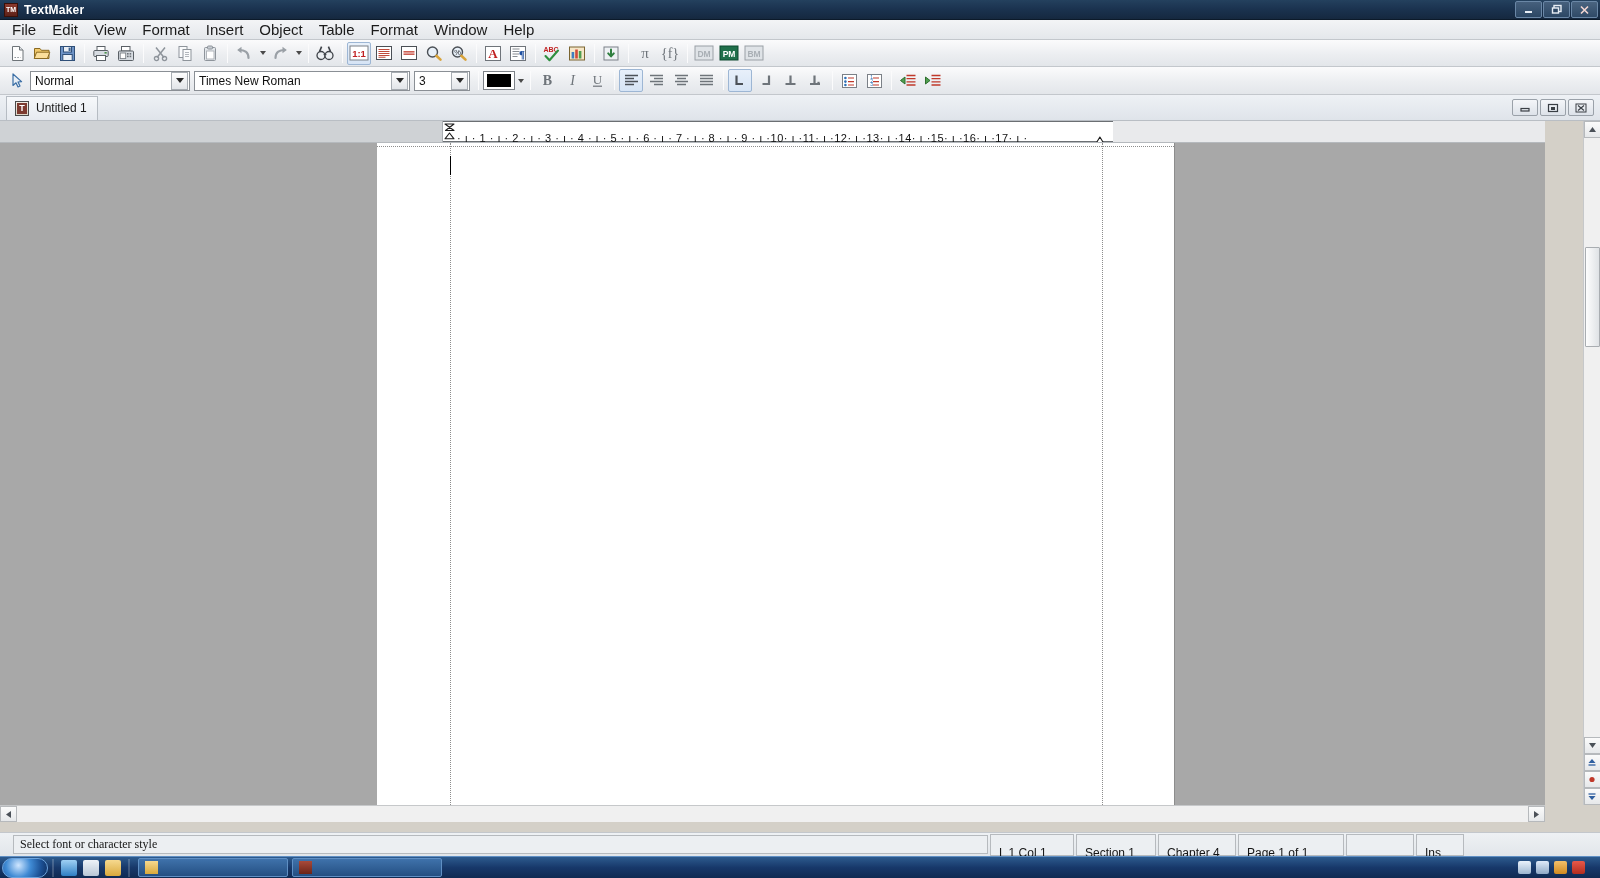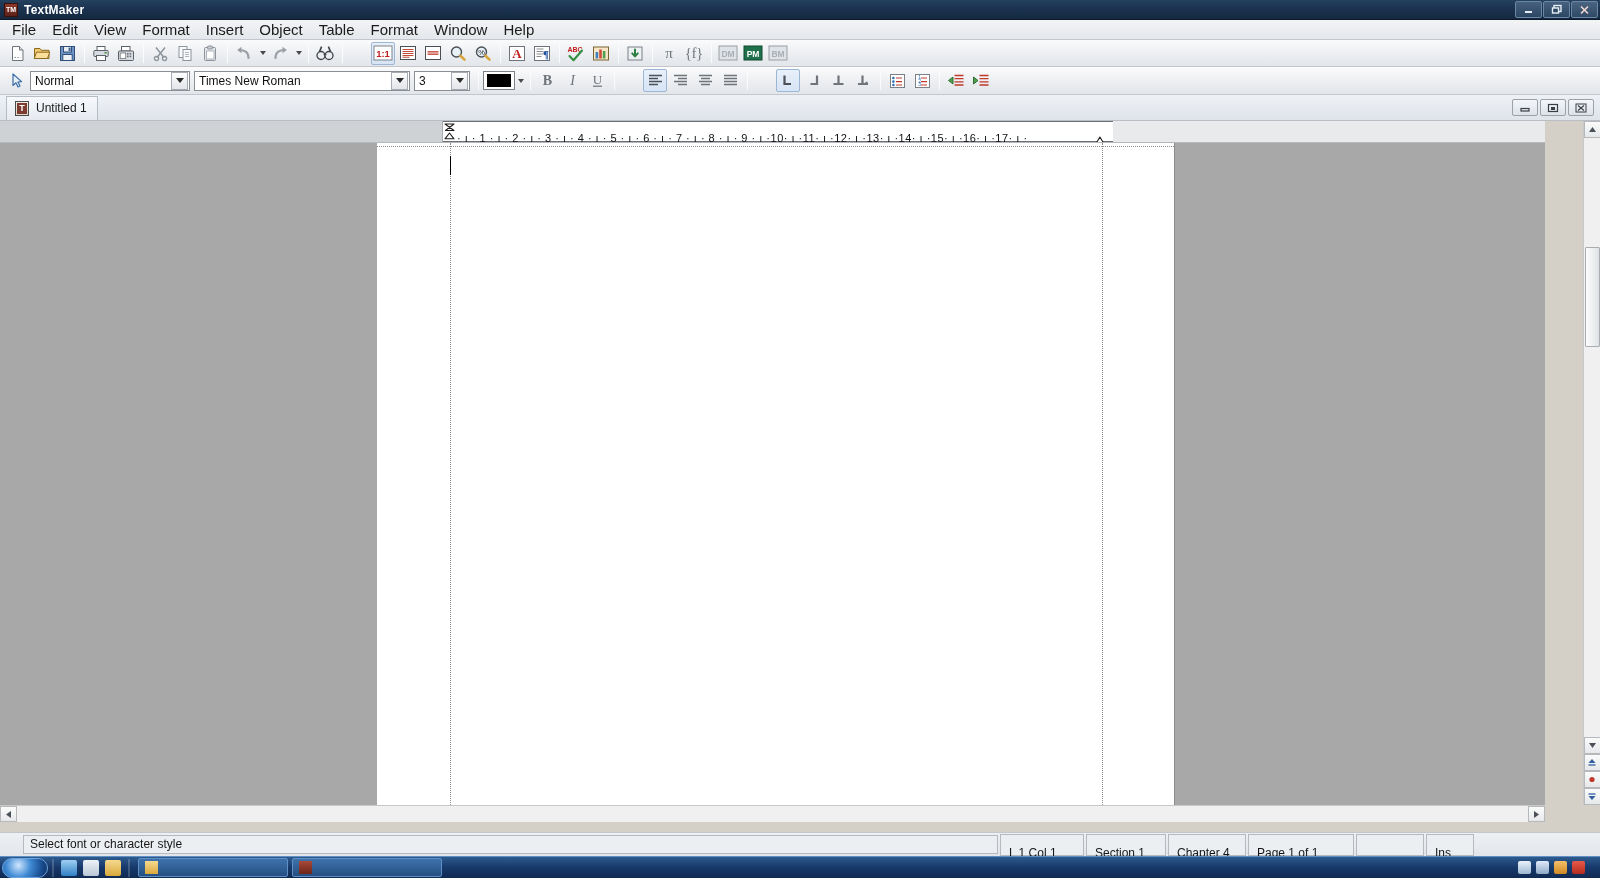--- a/index.html
+++ b/index.html
@@ -61,21 +61,20 @@
 
   .tbtn {
     width: 24px; height: 23px; margin-right: 1px;
     display: flex; align-items: center; justify-content: center;
     border: 1px solid transparent; border-radius: 2px;
     position: relative;
   }
   .tbtn.pressed {
     border: 1px solid #9db6d4;
     background: linear-gradient(180deg,#e8f0fa,#d6e4f5);
-    margin-left: 24px;
   }
   .tsep {
     width: 1px; height: 19px; margin: 0 4px;
     background: #c0c4c9; border-right: 1px solid #fbfbfc;
   }
   .tdrop { width: 11px; height: 23px; display: flex; align-items: center; justify-content: center; }
   .tdrop::after {
     content:""; width:0;height:0;
     border-left:3px solid transparent;border-right:3px solid transparent;
     border-top:4px solid #4a4a4a;
@@ -226,24 +225,24 @@
   }
 
   
   #statusbar {
     position: absolute; left: 0; top: 832px; width: 1600px; height: 24px;
     background: linear-gradient(180deg,#eef1f4,#e2e6ea);
     border-top: 1px solid #c3c7cc;
     display: flex; align-items: center;
   }
   #status-msg {
-    margin-left: 23px; font-size: 12px; color: #161616;
+    margin-left: 13px; font-size: 12px; color: #161616;
     border: 1px solid #b6babe; background: #eceff2;
     height: 19px; line-height: 17px; padding: 0 6px;
-    width: 975px; overflow: hidden; white-space: nowrap;
+    width: 975px; overflow: hidden; white-space: nowrap; font-family: Liberation Serif, serif;
   }
   .status-cell {
     height: 19px; line-height: 17px; font-size: 12px; color: #161616;
     border: 1px solid #b6babe; background: #eceff2;
     padding: 10px 8px; margin-left: 2px; white-space: nowrap;
   }
   #cell-pos      { width: 84px; }
   #cell-section  { width: 80px; }
   #cell-chapter  { width: 78px; }
   #cell-page     { width: 106px; }

